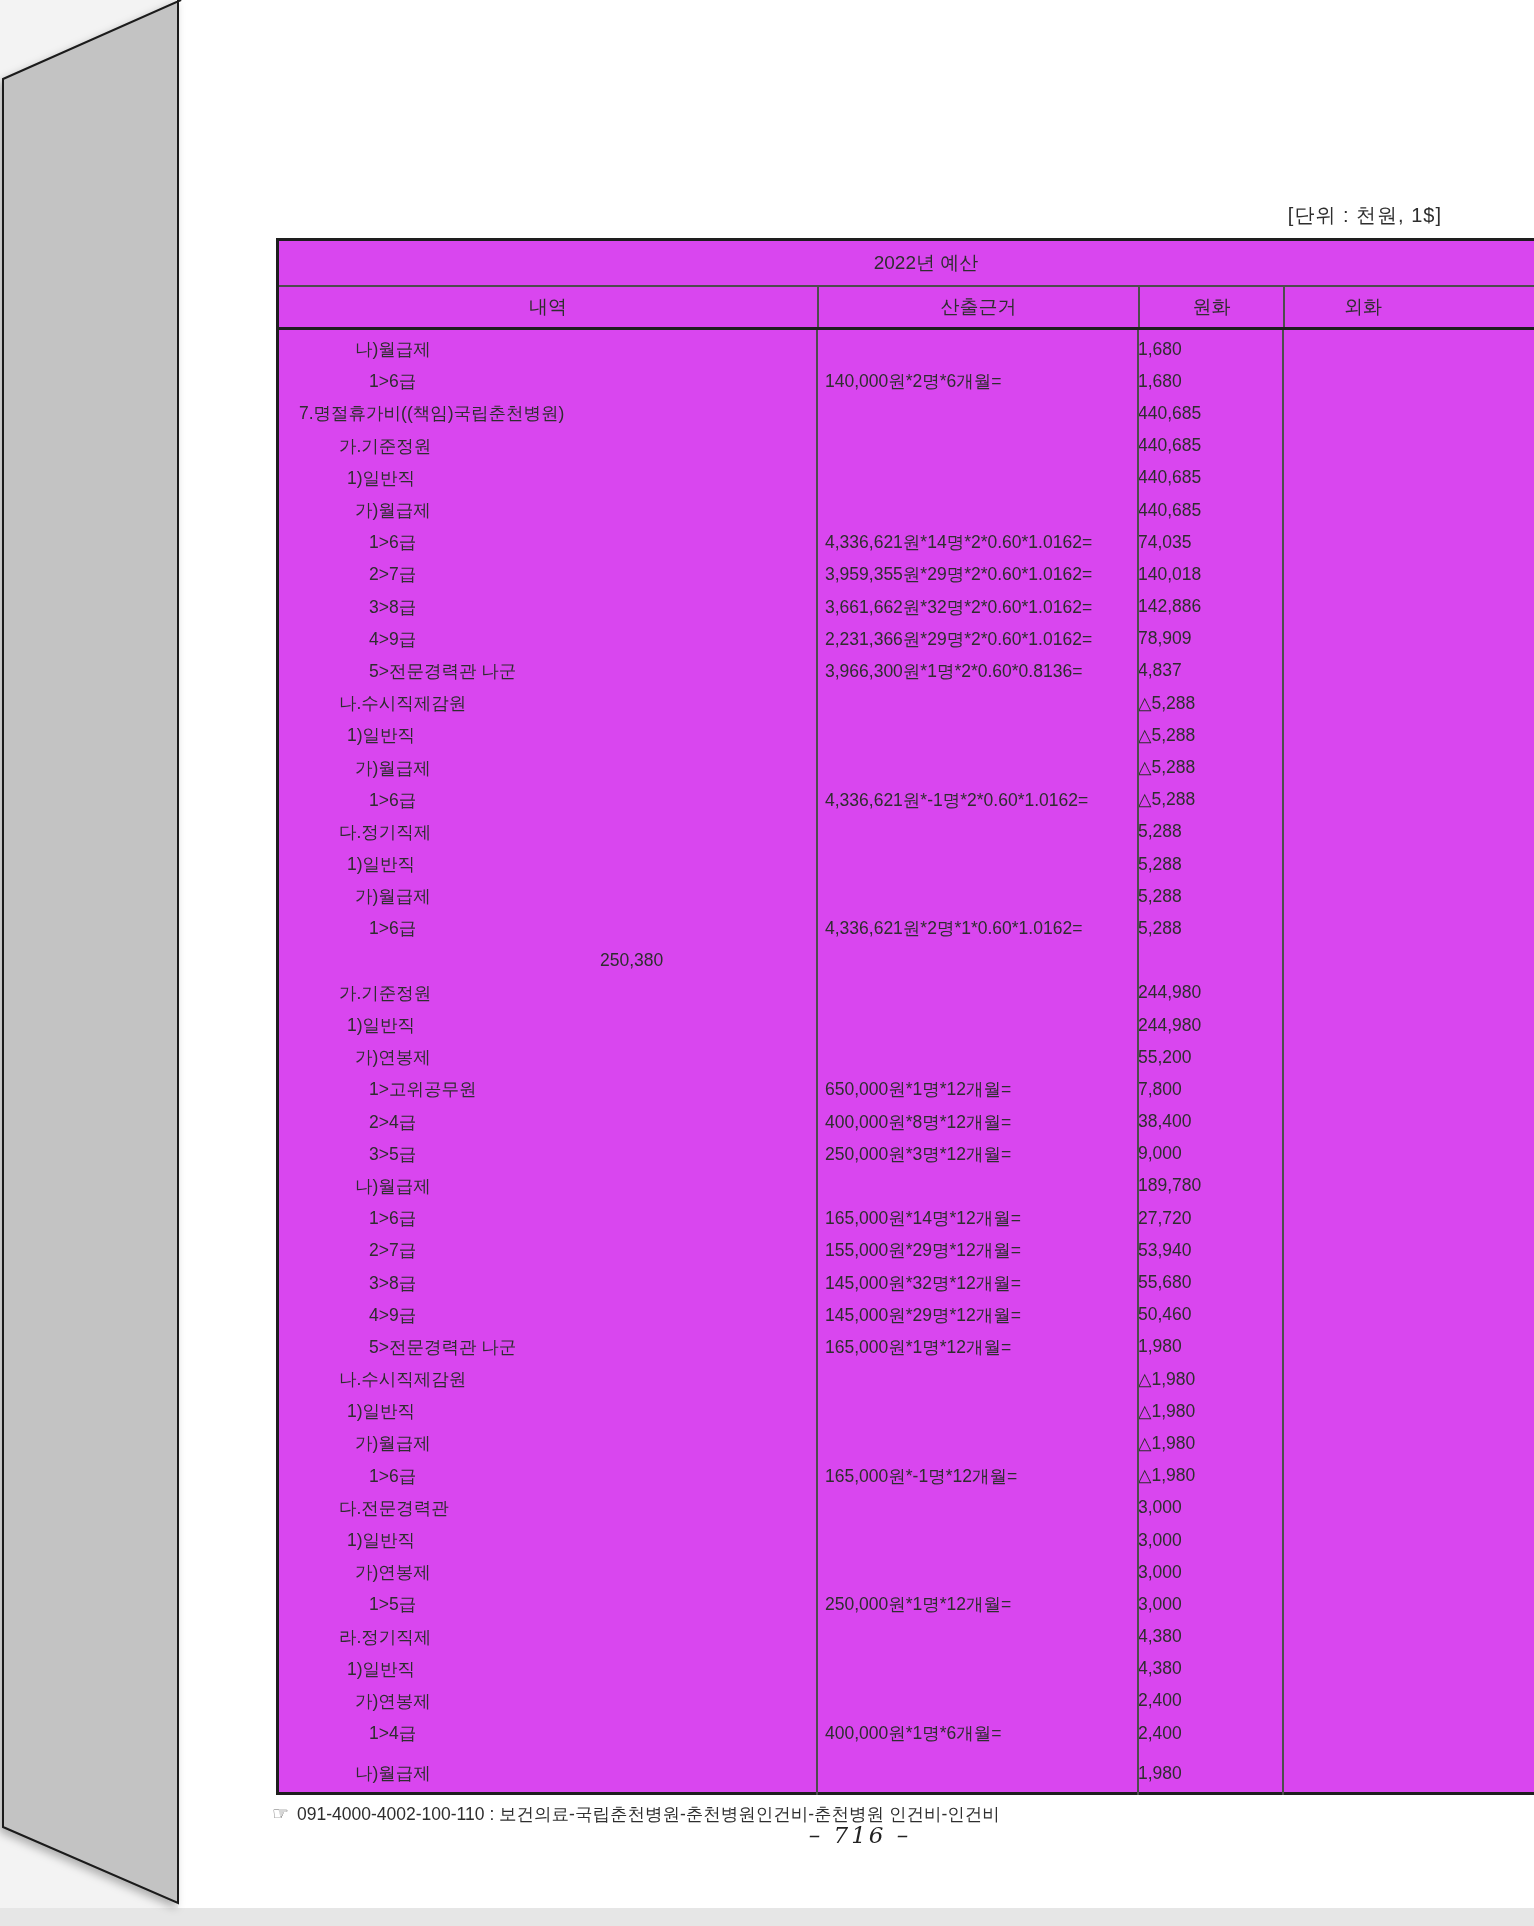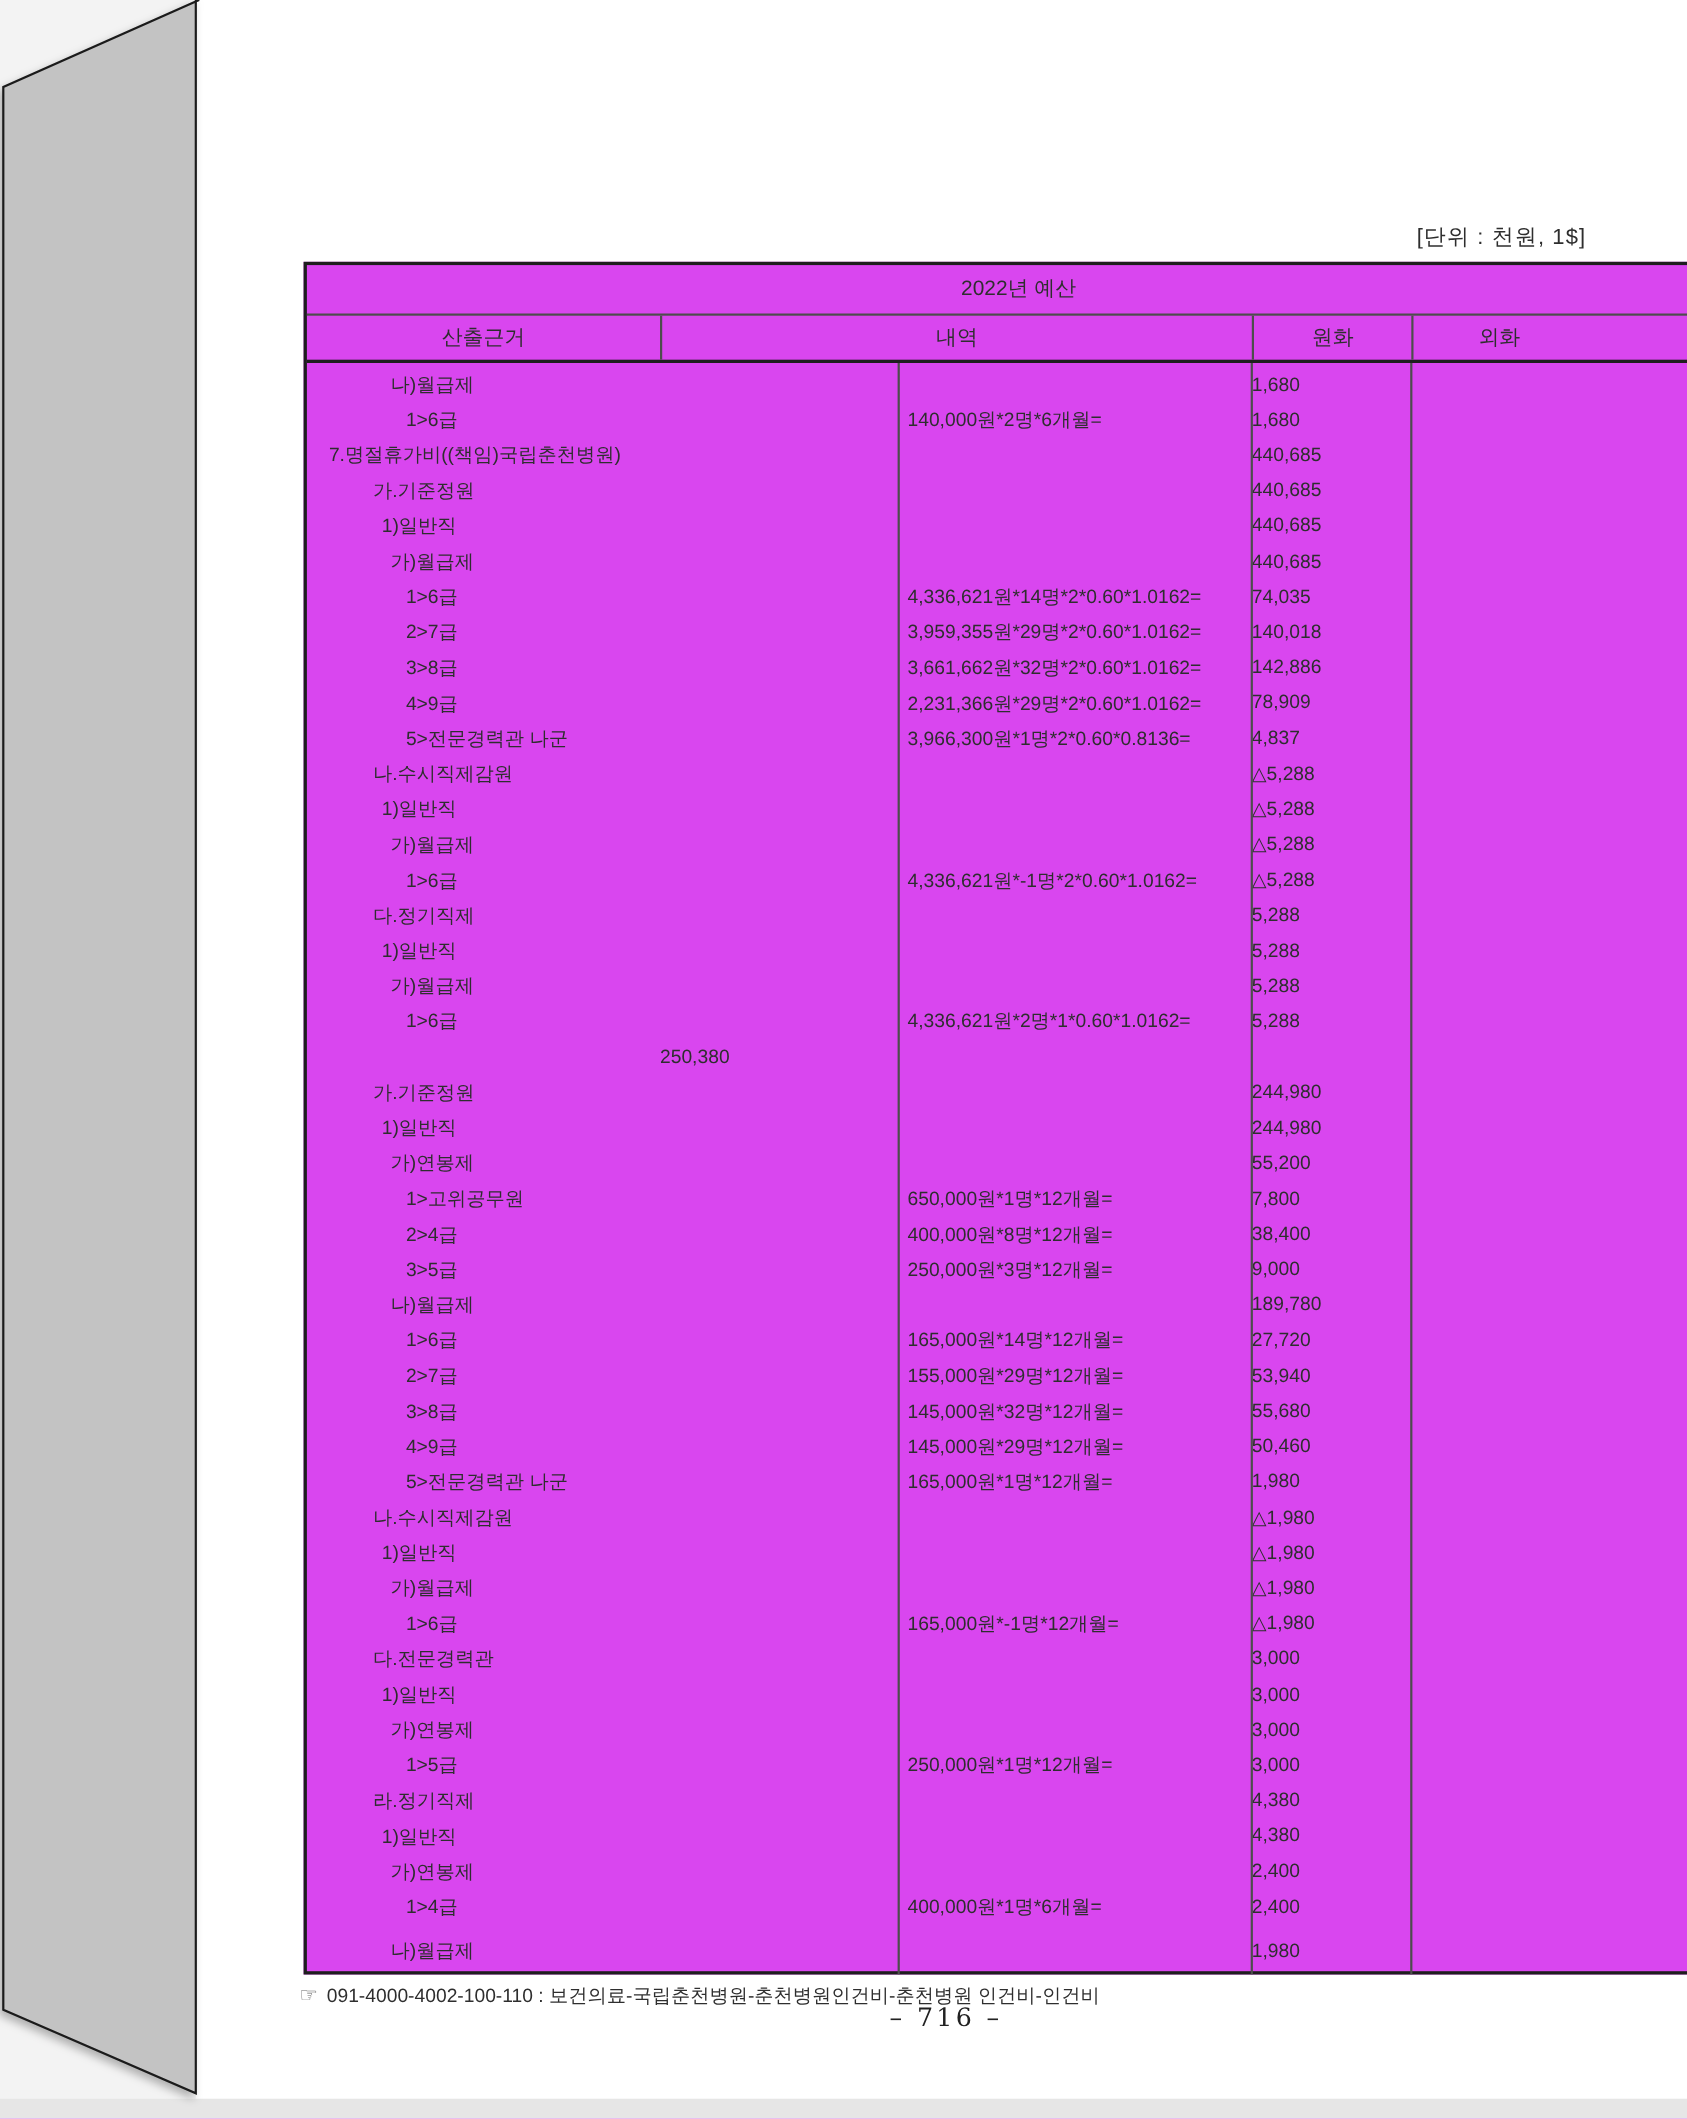--- a/index.html
+++ b/index.html
@@ -38,40 +38,40 @@
   .row-basis{padding-left:8px}
   .row-krw{text-align:left;padding-right:9px}
   .gap-above{margin-top:8px}
   .indent-1{padding-left:20px}.indent-2{padding-left:60px}.indent-3{padding-left:68px}
   .indent-4{padding-left:76px}.indent-5{padding-left:90px}
 
   .footnote{position:absolute;left:272px;top:1802px;font-size:17.5px;color:var(--text);white-space:nowrap}
   .fn-icon{color:#6a6a6a;margin-right:8px;font-size:19px}
   .page-number{
     position:absolute;left:276px;width:1168px;top:1822px;text-align:center;
-    font-family:"DejaVu Serif", serif;font-size:23px;color:#222;letter-spacing:3px;
+    font-family:"DejaVu Serif", serif;font-size:23px;color:#222;letter-spacing:3px;font-style:italic;
   }
 </style>
 </head>
 <body>
 
 <div>
   <div class="page-sheet"></div>
   <div class="bottom-strip"></div>
   <svg class="book-edge" width="200" height="1926" viewBox="0 0 200 1926">
     <polygon points="181,0 3,79 3,1827 178,1903 178,0"></polygon>
   </svg>
 
   <div class="unit-label">[단위 : 천원, 1$]</div>
 
   <div class="budget-table">
     <div class="title-row">2022년 예산</div>
     <div class="header-row">
+      <div class="cell c-item">내역</div>
       <div class="cell c-basis">산출근거</div>
-      <div class="cell c-item">내역</div>
       <div class="cell c-krw">원화</div>
       <div class="cell c-fx">외화</div>
     </div>
     <div class="tbody" id="table-body">
       <div class="vsep vsep-1"></div>
       <div class="vsep vsep-2"></div>
       <div class="vsep vsep-3"></div>
     <div class="row">
     <div class="cell c-item row-label indent-4">나)월급제</div>
     <div class="cell c-basis row-basis"></div>

